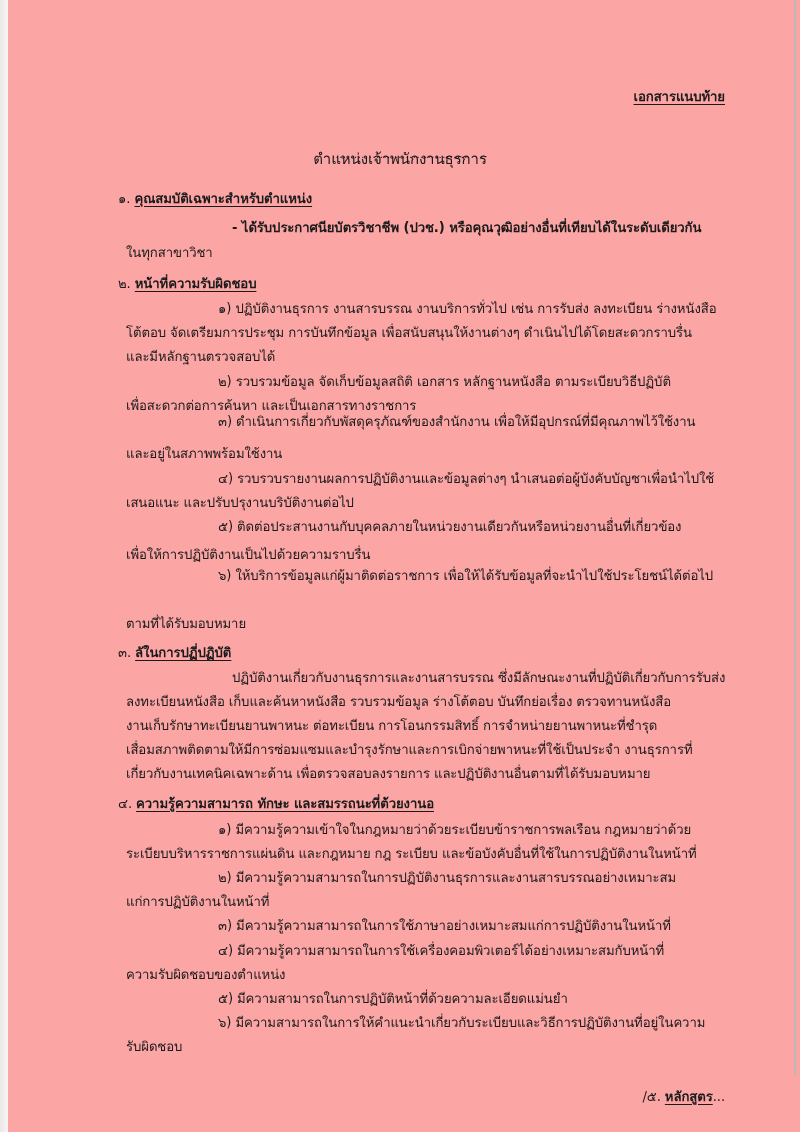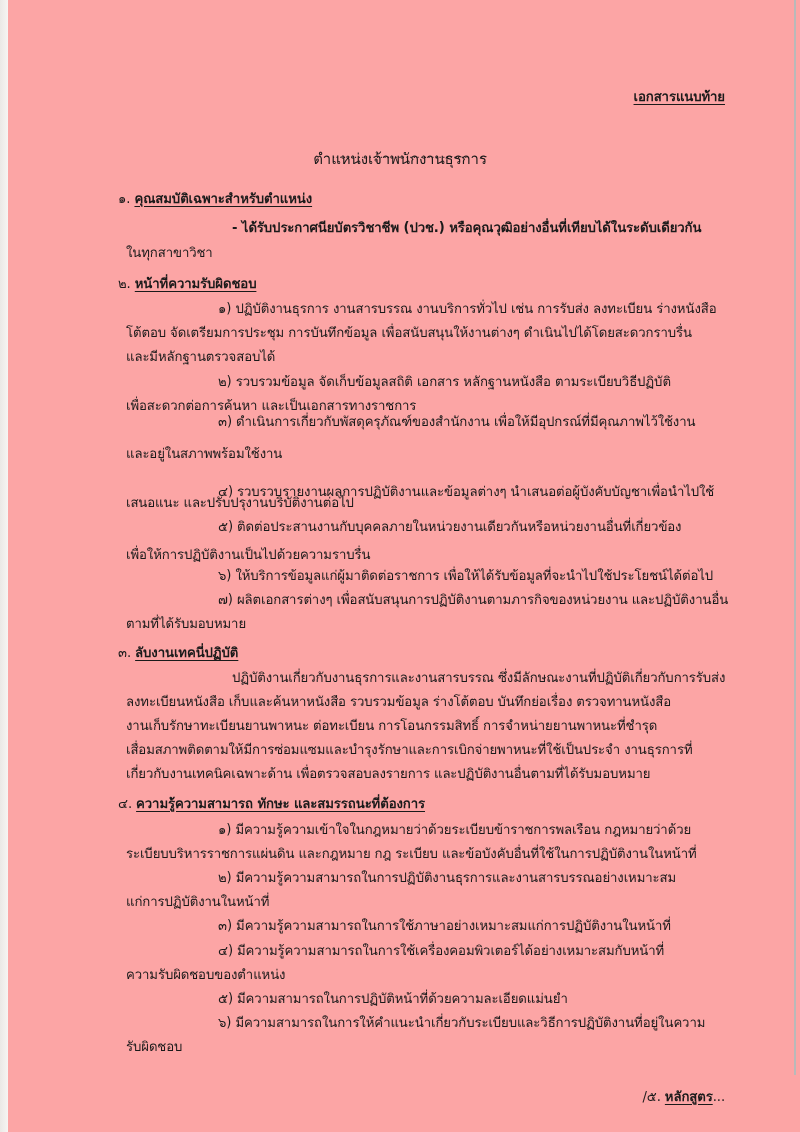--- a/index.html
+++ b/index.html
@@ -86,41 +86,40 @@
     <span>๒.</span>
     <span class="u b">หน้าที่ความรับผิดชอบ</span>
   </div>
   <div class="abs indent" style="top:300px;">๑) ปฏิบัติงานธุรการ งานสารบรรณ งานบริการทั่วไป เช่น การรับส่ง ลงทะเบียน ร่างหนังสือ</div>
   <div class="abs cont" style="top:324px;">โต้ตอบ จัดเตรียมการประชุม การบันทึกข้อมูล เพื่อสนับสนุนให้งานต่างๆ ดำเนินไปได้โดยสะดวกราบรื่น</div>
   <div class="abs cont" style="top:348px;">และมีหลักฐานตรวจสอบได้</div>
   <div class="abs indent" style="top:373px;">๒) รวบรวมข้อมูล จัดเก็บข้อมูลสถิติ เอกสาร หลักฐานหนังสือ ตามระเบียบวิธีปฏิบัติ</div>
   <div class="abs cont" style="top:397px;">เพื่อสะดวกต่อการค้นหา และเป็นเอกสารทางราชการ</div>
   <div class="abs indent" style="top:413px;">๓) ดำเนินการเกี่ยวกับพัสดุครุภัณฑ์ของสำนักงาน เพื่อให้มีอุปกรณ์ที่มีคุณภาพไว้ใช้งาน</div>
   <div class="abs cont" style="top:445px;">และอยู่ในสภาพพร้อมใช้งาน</div>
-  <div class="abs indent" style="top:470px;margin-top:13px;">๔) รวบรวบรายงานผลการปฏิบัติงานและข้อมูลต่างๆ นำเสนอต่อผู้บังคับบัญชาเพื่อนำไปใช้</div>
+  <div class="abs indent" style="top:470px;">๔) รวบรวบรายงานผลการปฏิบัติงานและข้อมูลต่างๆ นำเสนอต่อผู้บังคับบัญชาเพื่อนำไปใช้</div>
   <div class="abs cont" style="top:494px;">เสนอแนะ และปรับปรุงานบริบัติงานต่อไป</div>
   <div class="abs indent" style="top:518px;">๕) ติดต่อประสานงานกับบุคคลภายในหน่วยงานเดียวกันหรือหน่วยงานอื่นที่เกี่ยวข้อง</div>
   <div class="abs cont" style="top:546px;">เพื่อให้การปฏิบัติงานเป็นไปด้วยความราบรื่น</div>
   <div class="abs indent" style="top:567px;">๖) ให้บริการข้อมูลแก่ผู้มาติดต่อราชการ เพื่อให้ได้รับข้อมูลที่จะนำไปใช้ประโยชน์ได้ต่อไป</div>
-  <div class="abs indent" style="top:591px;">๗) ผลิตเอกสารต่างๆ เพื่อสนับสนุนการปฏิบัติงานตามภารกิจของหน่วยงาน และปฏิบัติงานอื่น</div>
   <div class="abs cont" style="top:615px;">ตามที่ได้รับมอบหมาย</div>
 
   <div class="abs heading" style="top:644px;">
     <span>๓.</span>
-    <span class="u b">ลับงานเทคนี่ปฏิบัติ</span>
+    <span class="u b">ลัในการปฏี่ปฏิบัติ</span>
   </div>
   <div class="abs indent" style="top:669px;left:232px;">ปฏิบัติงานเกี่ยวกับงานธุรการและงานสารบรรณ ซึ่งมีลักษณะงานที่ปฏิบัติเกี่ยวกับการรับส่ง</div>
   <div class="abs cont" style="top:693px;">ลงทะเบียนหนังสือ เก็บและค้นหาหนังสือ รวบรวมข้อมูล ร่างโต้ตอบ บันทึกย่อเรื่อง ตรวจทานหนังสือ</div>
   <div class="abs cont" style="top:717px;">งานเก็บรักษาทะเบียนยานพาหนะ ต่อทะเบียน การโอนกรรมสิทธิ์ การจำหน่ายยานพาหนะที่ชำรุด</div>
   <div class="abs cont" style="top:741px;">เสื่อมสภาพติดตามให้มีการซ่อมแซมและบำรุงรักษาและการเบิกจ่ายพาหนะที่ใช้เป็นประจำ งานธุรการที่</div>
   <div class="abs cont" style="top:765px;">เกี่ยวกับงานเทคนิคเฉพาะด้าน เพื่อตรวจสอบลงรายการ และปฏิบัติงานอื่นตามที่ได้รับมอบหมาย</div>
 
   <div class="abs heading" style="top:795px;">
     <span>๔.</span>
-    <span class="u b">ความรู้ความสามารถ ทักษะ และสมรรถนะที่ต้องการ</span>
+    <span class="u b">ความรู้ความสามารถ ทักษะ และสมรรถนะที่ต้วยงานอ</span>
   </div>
   <div class="abs indent" style="top:821px;">๑) มีความรู้ความเข้าใจในกฎหมายว่าด้วยระเบียบข้าราชการพลเรือน กฎหมายว่าด้วย</div>
   <div class="abs cont" style="top:845px;">ระเบียบบริหารราชการแผ่นดิน และกฎหมาย กฎ ระเบียบ และข้อบังคับอื่นที่ใช้ในการปฏิบัติงานในหน้าที่</div>
   <div class="abs indent" style="top:869px;">๒) มีความรู้ความสามารถในการปฏิบัติงานธุรการและงานสารบรรณอย่างเหมาะสม</div>
   <div class="abs cont" style="top:893px;">แก่การปฏิบัติงานในหน้าที่</div>
   <div class="abs indent" style="top:917px;">๓) มีความรู้ความสามารถในการใช้ภาษาอย่างเหมาะสมแก่การปฏิบัติงานในหน้าที่</div>
   <div class="abs indent" style="top:942px;">๔) มีความรู้ความสามารถในการใช้เครื่องคอมพิวเตอร์ได้อย่างเหมาะสมกับหน้าที่</div>
   <div class="abs cont" style="top:966px;">ความรับผิดชอบของตำแหน่ง</div>
   <div class="abs indent" style="top:990px;">๕) มีความสามารถในการปฏิบัติหน้าที่ด้วยความละเอียดแม่นยำ</div>
   <div class="abs indent" style="top:1014px;">๖) มีความสามารถในการให้คำแนะนำเกี่ยวกับระเบียบและวิธีการปฏิบัติงานที่อยู่ในความ</div>

